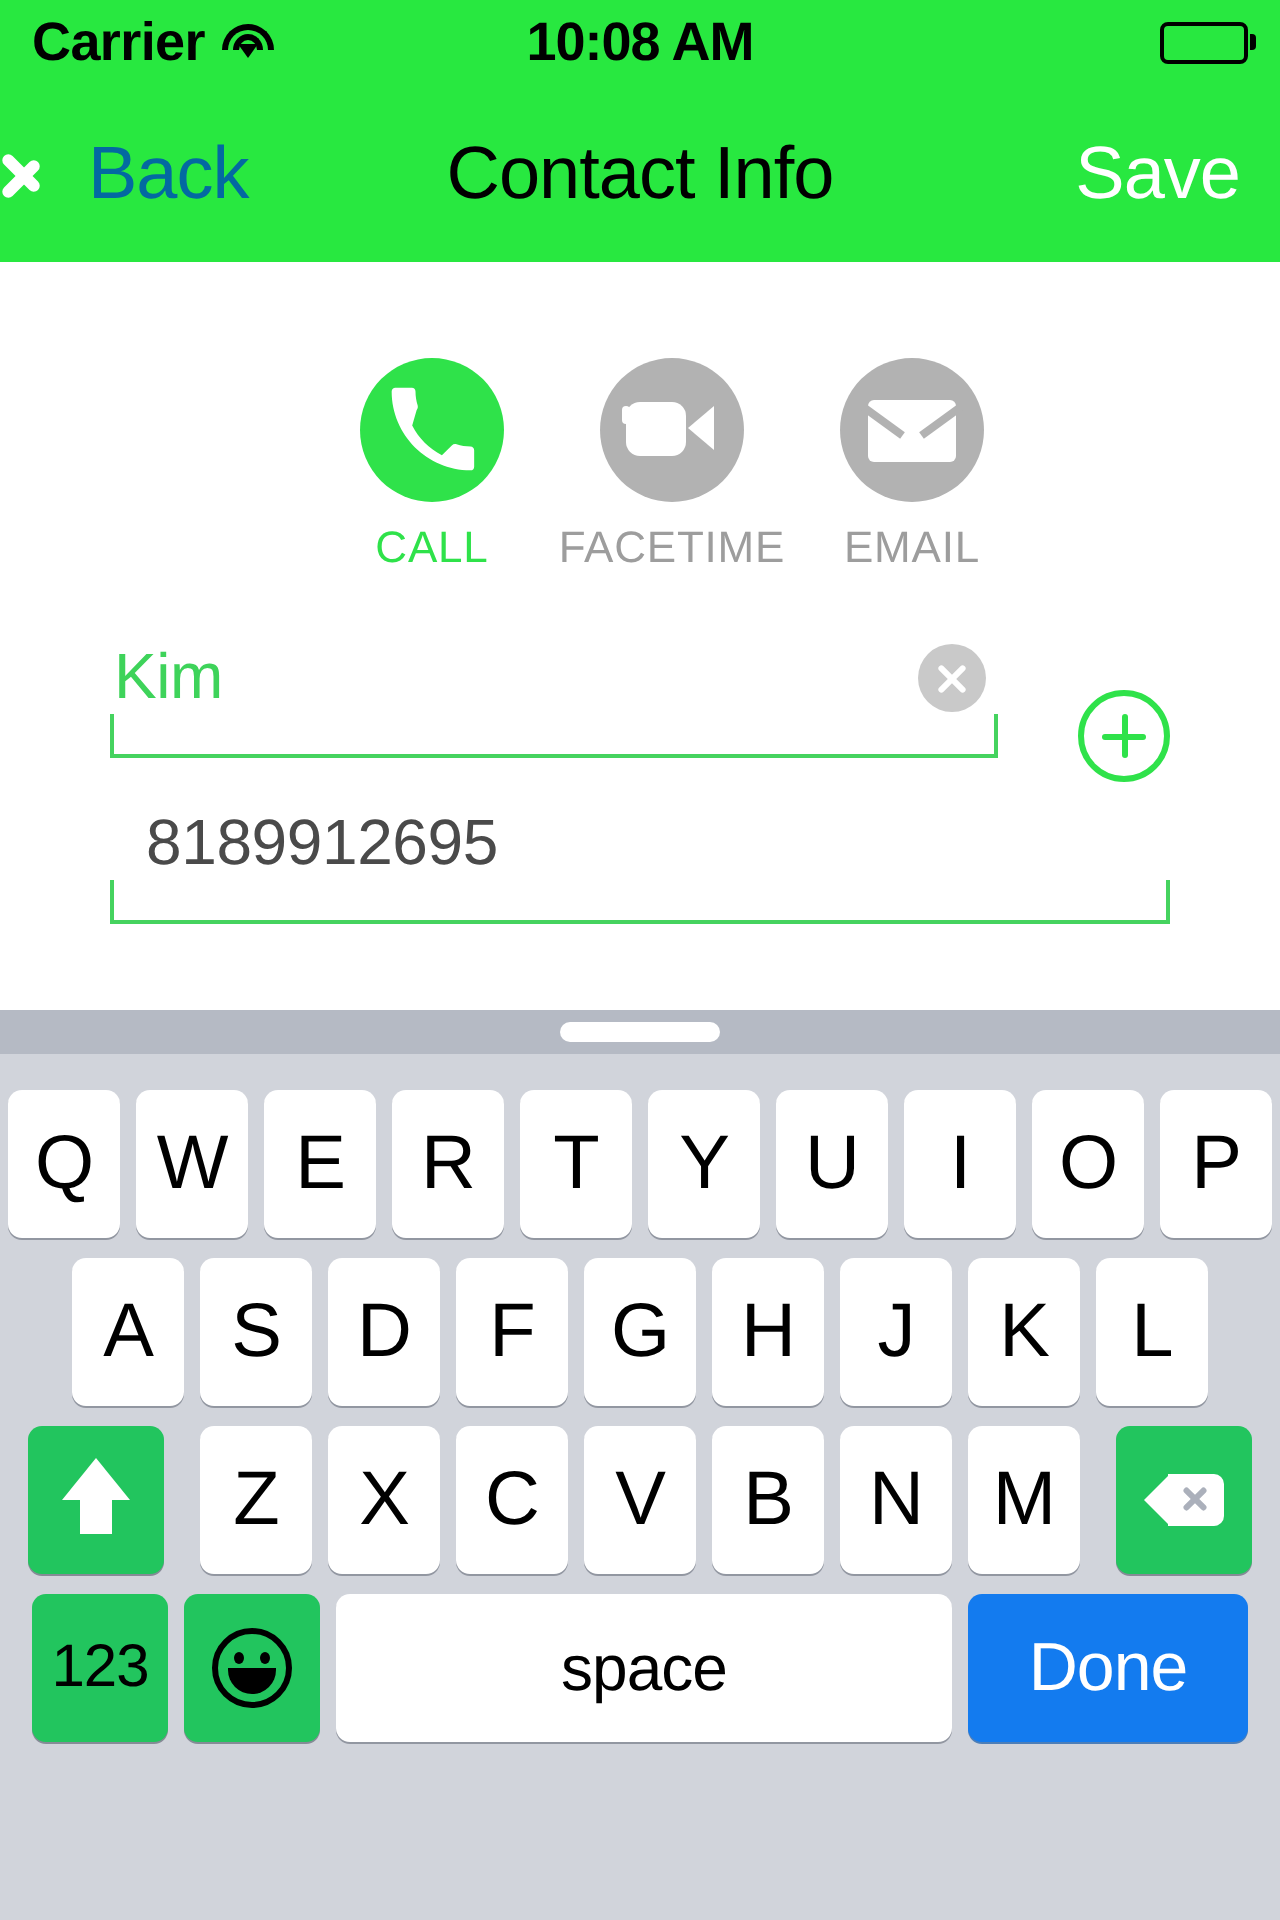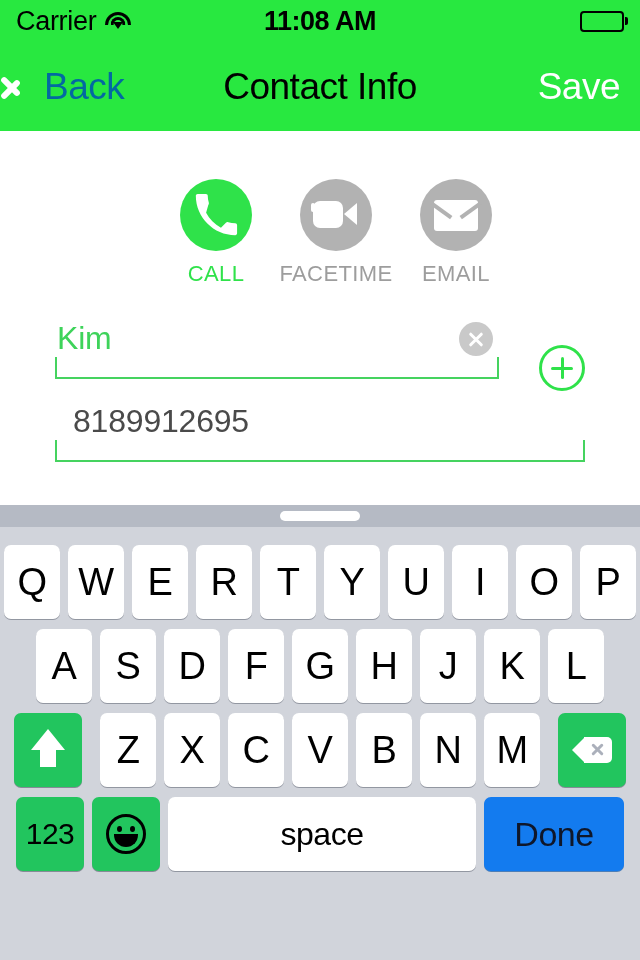--- a/index.html
+++ b/index.html
@@ -10,21 +10,21 @@
     overflow: hidden;
   }
   #screen { position: relative; width: 640px; height: 960px; background:#fff; }
 
   
   .statusbar {
     position:absolute; left:0; top:0; width:640px; height:42px;
     background:#28e840;
     display:flex; align-items:center;
   }
-  .sb-left { position:absolute; left:16px; display:flex; align-items:center; gap:9px; }
+  .sb-left { position:absolute; left:16px; display:flex; align-items:center; gap:9px;font-weight:bold; }
   .sb-carrier { font-size:27px; color:#000; letter-spacing:-0.3px; }
   .sb-wifi { width:26px; height:19px; position:relative; }
   .sb-wifi i {
     position:absolute; border:3px solid #000; border-bottom:none;
     border-radius:50% 50% 0 0 / 100% 100% 0 0; left:50%; transform:translateX(-50%);
   }
   .sb-wifi i.a { width:26px; height:13px; top:0; }
   .sb-wifi i.b { width:15px; height:8px; top:5px; }
   .sb-wifi i.c {
     width:0; height:0; border:5px solid transparent; border-top:7px solid #000;
@@ -174,21 +174,21 @@
     margin:0 4px; flex:0 0 auto; letter-spacing:-0.5px;
   }
   .key.w-letter { width:56px; }
   .key.gray { background:#22c55e; box-shadow:0 1px 0 rgba(120,126,138,0.85); }
   .key.shift { width:68px; margin-left:8px; margin-right:14px; }
   .key.bksp  { width:68px; margin-left:14px; margin-right:8px; }
   .key.num   { width:68px; margin-left:8px; font-size:30px; }
   .key.emoji { width:68px; }
   .key.space { flex:1 1 auto; max-width:308px; font-size:32px; }
   .key.done  {
-    width:140px; background:#137bef; color:#0f172a; font-size:34px;
+    width:140px; background:#137bef; color:#ffffff; font-size:34px;
     box-shadow:0 1px 0 rgba(20,90,170,0.7); margin-right:8px;
   }
   .shift-arrow { width:0; height:0; position:relative; }
   .shift-arrow::before {
     content:""; position:absolute; left:-17px; top:-21px; width:0; height:0;
     border-left:17px solid transparent; border-right:17px solid transparent;
     border-bottom:21px solid #fff;
   }
   .shift-arrow::after {
     content:""; position:absolute; left:-8px; top:0px; width:16px; height:17px; background:#fff;
@@ -230,21 +230,21 @@
 
   <div class="statusbar">
     <div class="sb-left">
       <span class="sb-carrier">Carrier</span>
       <span class="sb-wifi">
           <i class="a"></i>
           <i class="b"></i>
           <i class="c"></i>
         </span>
     </div>
-    <div class="sb-time">11:08 AM</div>
+    <div class="sb-time">10:08 AM</div>
     <div class="sb-batt">
       <span class="body"><span class="fill"></span></span>
         <span class="cap"></span>
     </div>
   </div>
 
   <div class="navbar">
     <div class="nav-back">
       <span class="nav-chevron"></span>
       <span class="nav-back-label">Back</span>

